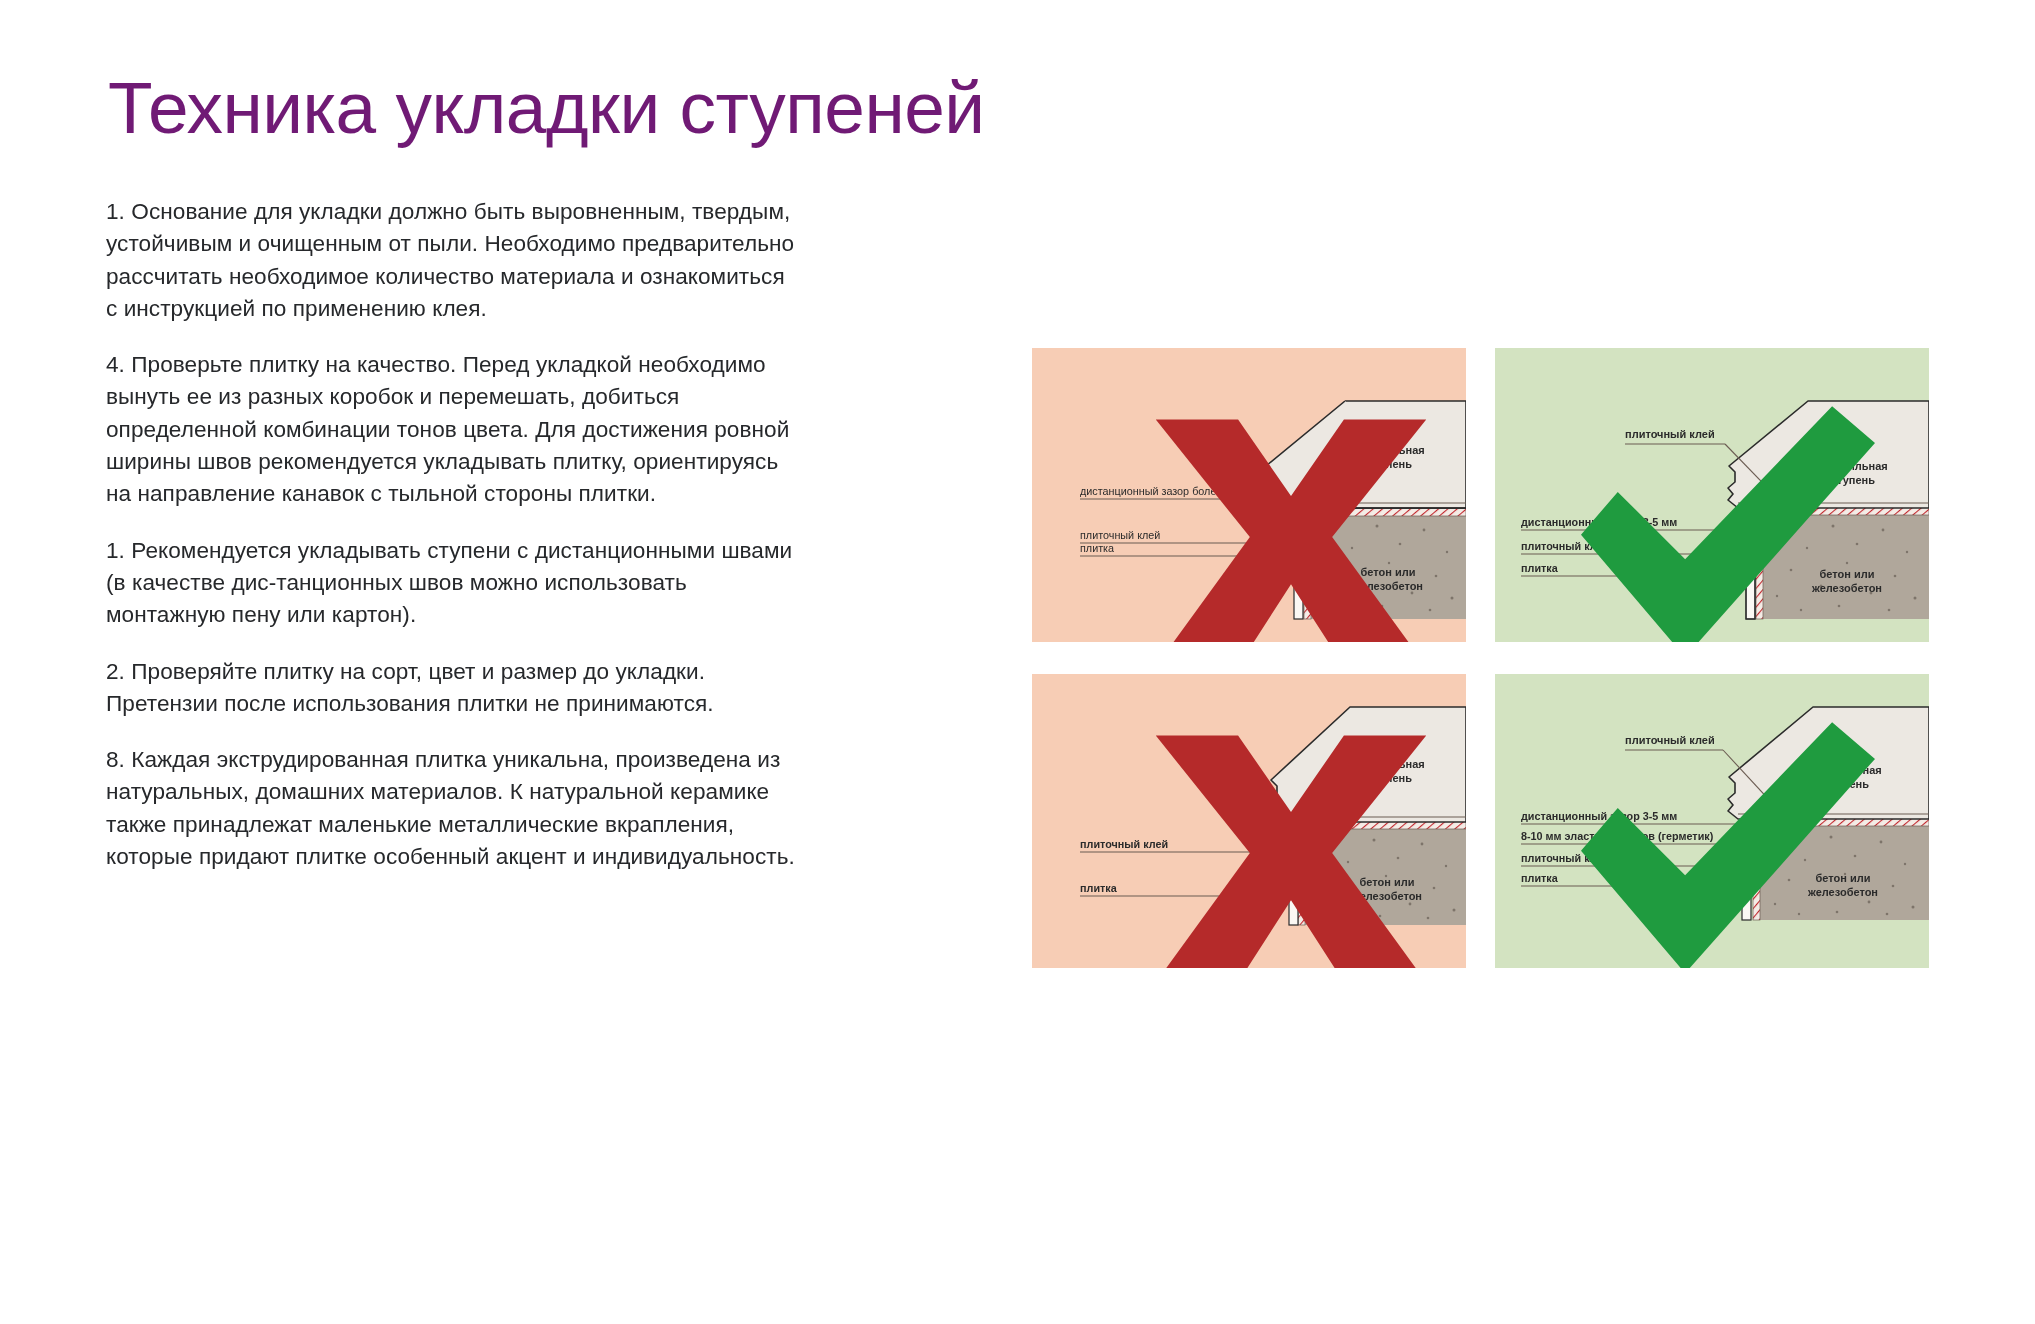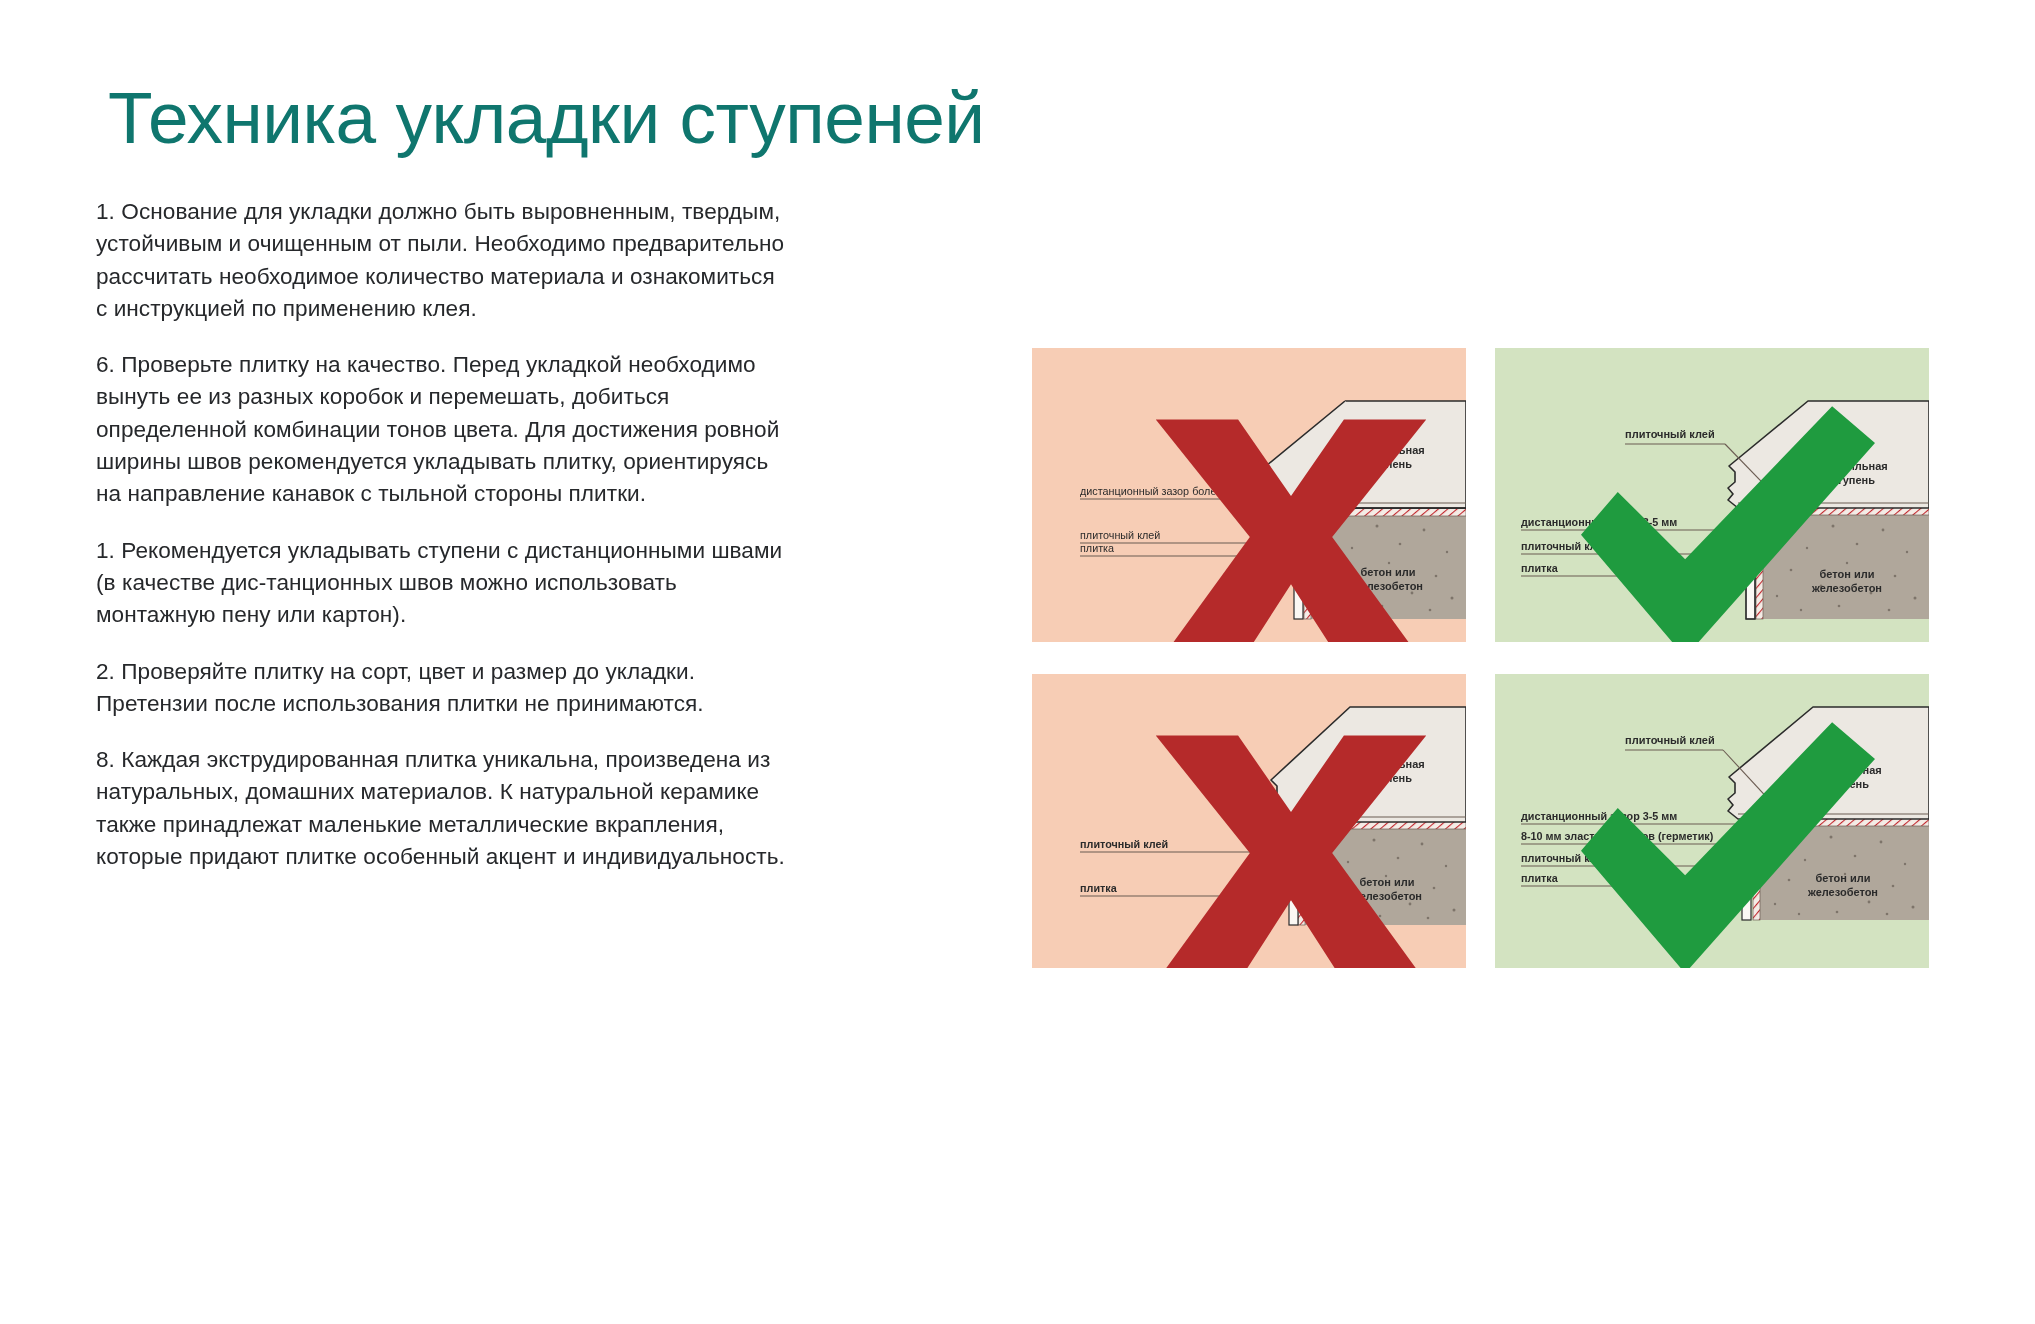--- a/index.html
+++ b/index.html
@@ -12,33 +12,33 @@
     height: 1324px;
     position: relative;
     font-family: "Liberation Sans", "DejaVu Sans", sans-serif;
     overflow: hidden;
   }
 
   
   .page-title {
     position: absolute;
     left: 108px;
-    top: 32px;
+    top: 22px;
     font-size: 73px;
     line-height: 1.0;
     font-weight: 300;
     letter-spacing: -0.5px;
-    color: #0f766e;
+    color: #701a75;
     white-space: nowrap;
   }
 
   
   .text-column {
     position: absolute;
-    left: 96px;
+    left: 106px;
     top: 196px;
     width: 690px;
   }
   .para {
     font-size: 22.6px;
     line-height: 32.3px;
     color: #26282b;
     margin: 0 0 24px 0;
     letter-spacing: 0.05px;
   }
@@ -76,21 +76,21 @@
     fill: #2b2b2b;
   }
 </style>
 </head>
 <body>
 
 <h1 class="page-title">Техника укладки ступеней</h1>
 
 <div class="text-column">
   <p class="para">1. Основание для укладки должно быть выровненным, твердым, устойчивым и очищенным от пыли. Необходимо предварительно рассчитать необходимое количество материала и ознакомиться с инструкцией по применению клея.</p>
-  <p class="para">6. Проверьте плитку на качество. Перед укладкой необходимо вынуть ее из разных коробок и перемешать, добиться определенной комбинации тонов цвета. Для достижения ровной ширины швов рекомендуется укладывать плитку, ориентируясь на направление канавок с тыльной стороны плитки.</p>
+  <p class="para">4. Проверьте плитку на качество. Перед укладкой необходимо вынуть ее из разных коробок и перемешать, добиться определенной комбинации тонов цвета. Для достижения ровной ширины швов рекомендуется укладывать плитку, ориентируясь на направление канавок с тыльной стороны плитки.</p>
   <p class="para">1. Рекомендуется укладывать ступени с дистанционными швами (в качестве дис-танционных швов можно использовать монтажную пену или картон).</p>
   <p class="para">2. Проверяйте плитку на сорт, цвет и размер до укладки. Претензии после использования плитки не принимаются.</p>
   <p class="para">8. Каждая экструдированная плитка уникальна, произведена из натуральных, домашних материалов. К натуральной керамике также принадлежат маленькие металлические вкрапления, которые придают плитке особенный акцент и индивидуальность.</p>
 </div>
 
 <div class="figure-grid">
 
   <div class="panel bad r0 c0">
     <svg viewBox="0 0 434 294" xmlns="http://www.w3.org/2000/svg">
       <defs>

